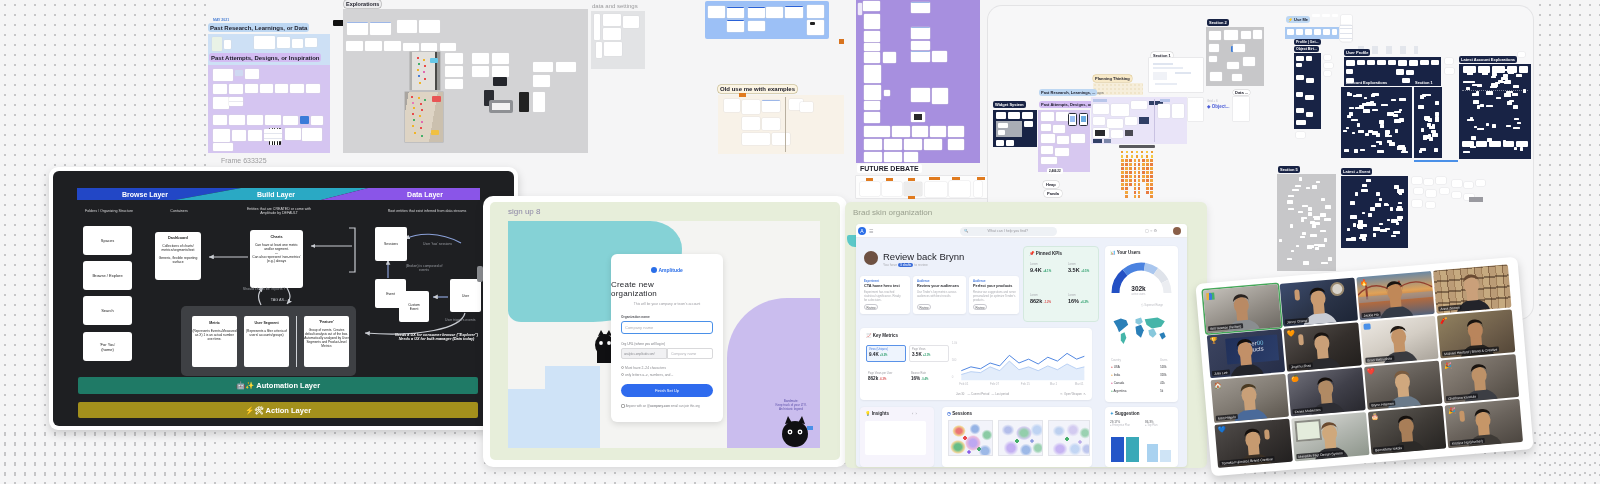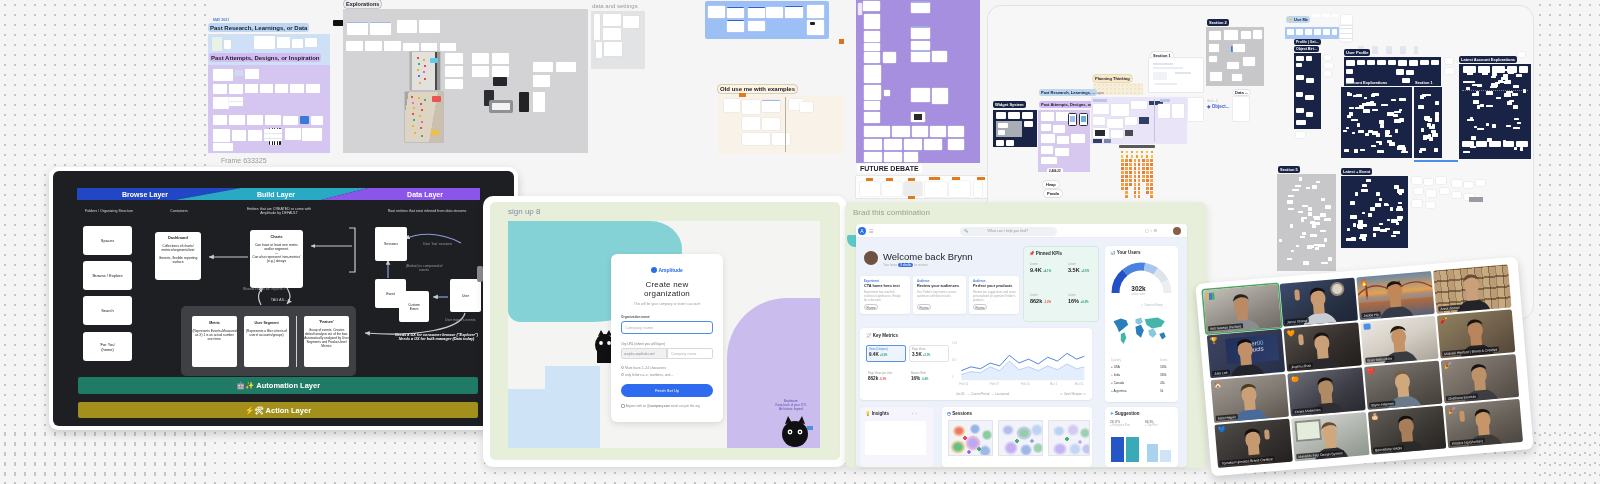--- a/index.html
+++ b/index.html
@@ -921,21 +921,21 @@
   <ellipse cx="9.5" cy="15" rx="9.5" ry="11" fill="#101012"></ellipse>
   <rect x="2" y="21" width="15" height="12" fill="#101012"></rect>
   <circle cx="6" cy="13" r="1.9" fill="#fff"></circle>
   <circle cx="14" cy="13" r="1.9" fill="#fff"></circle>
 </svg>
 
 <div class="abs" style="left:128px;top:58px;width:112px;height:168px;background:#fff;border-radius:6px;box-shadow:0 2px 6px rgba(0,0,0,0.12);">
 
   <div style="position:absolute;left:0;top:13px;width:100%;text-align:center;color:#2a6ee8;font-size:5px;font-weight:bold;"><span style="display:inline-block;width:6px;height:6px;background:#2a6ee8;border-radius:50%;vertical-align:-1px;"></span> Amplitude</div>
 
-  <div style="position:absolute;left:0;top:26px;width:100%;text-align:center;color:#24262b;font-size:8px;letter-spacing:0.2px;">Create new<br>organization</div>
+  <div style="position:absolute;left:0;top:26px;width:100%;color:#24262b;font-size:8px;letter-spacing:0.2px;">Create new<br>organization</div>
 
   <div style="position:absolute;left:0;top:48px;width:100%;text-align:center;color:#9a9aa0;font-size:3.4px;">This will be your company or team's account</div>
 
   <div style="position:absolute;left:10px;top:61px;color:#55565c;font-size:3.2px;font-weight:bold;">Organization name</div>
 
   <div style="position:absolute;left:10px;top:67px;width:92px;height:13px;border:1px solid #4a90e8;border-radius:3px;background:#fff;color:#b0b0b6;font-size:4px;line-height:12px;padding-left:3px;">Company name</div>
 
   <div style="position:absolute;left:10px;top:88px;color:#7a7b80;font-size:3.2px;">Org URL (where you will log in)</div>
 
   <div style="position:absolute;left:10px;top:94px;width:46px;height:11px;background:#f1f1f3;border:0.5px solid #d9d9db;border-radius:2px 0 0 2px;color:#8a8b90;font-size:2.8px;line-height:11px;padding-left:2px;">analytics.amplitude.com/</div>
@@ -946,38 +946,38 @@
   <div style="position:absolute;left:10px;top:119px;color:#8a8b90;font-size:3.4px;"><span style="display:inline-block;width:3px;height:3px;border:0.5px solid #aaa;border-radius:50%;"></span> only letters a–z, numbers, and –</div>
 
   <div style="position:absolute;left:10px;top:130px;width:92px;height:13px;background:#2f6bee;border-radius:7px;color:#fff;font-size:4px;text-align:center;line-height:13px;">Finish Set Up</div>
 
   <div style="position:absolute;left:10px;top:150px;color:#8a8b90;font-size:3px;"><span style="display:inline-block;width:4px;height:4px;border:0.5px solid #aaa;border-radius:1px;vertical-align:-1px;"></span> Anyone with an <b>@company.com</b> email can join this org</div>
 </div>
 </div>
 
 <div class="abs" style="left:845px;top:202px;width:362px;height:266px;background:#e7eeda;border-radius:6px;box-shadow:0 3px 8px rgba(0,0,0,0.10);z-index:4;">
 
-<div class="abs" style="left:8px;top:6px;color:#9aa08f;font-size:8px;">Brad this combination</div>
+<div class="abs" style="left:8px;top:6px;color:#9aa08f;font-size:8px;">Brad skin organization</div>
 
 <div class="abs" style="left:2px;top:33px;width:10px;height:12px;background:#5bc8c8;border-radius:2px 0 0 8px;"></div>
 
 <div class="abs" style="left:11px;top:22px;width:331px;height:243px;background:#edf1fa;border-radius:4px;overflow:hidden;box-shadow:0 1px 3px rgba(0,0,0,0.08);">
 
   <div class="abs" style="left:0;top:0;width:331px;height:14px;background:#fff;border-bottom:0.5px solid #ececf0;"></div>
   <div class="abs" style="left:2px;top:3px;width:8px;height:8px;background:#2a6ee8;border-radius:50%;color:#fff;font-size:5px;text-align:center;line-height:8px;">A</div>
   <div class="abs" style="left:13px;top:4px;color:#9a9aa0;font-size:5px;">☰</div>
 
   <div class="abs" style="left:104px;top:2.5px;width:97px;height:9px;background:#eef1f5;border-radius:5px;color:#9a9aa0;font-size:3.6px;line-height:9px;"><span style="margin-left:4px;">🔍</span> <span style="margin-left:18px;">What can I help you find?</span></div>
 
   <div class="abs" style="left:289px;top:4px;color:#9a9aa0;font-size:4px;">▢ ○ ⚙</div>
   <div class="abs" style="left:317px;top:3px;width:8px;height:8px;background:#8a5f48;border-radius:50%;"></div>
 
   <div class="abs" style="left:8px;top:27px;width:14px;height:14px;background:#6e5142;border-radius:50%;"></div>
 
-  <div class="abs" style="left:27px;top:27px;color:#23242a;font-size:9.5px;">Welcome back Brynn</div>
+  <div class="abs" style="left:27px;top:27px;color:#23242a;font-size:9.5px;">Review back Brynn</div>
   <div class="abs" style="left:27px;top:39px;color:#a9aab0;font-size:3.4px;">You have <span style="background:#3a6cd8;color:#fff;border-radius:2px;padding:0 2px;">3 drafts</span> to review</div>
 
   <div class="abs" style="left:4px;top:52px;width:50px;height:38px;background:#fff;border-radius:3px;box-shadow:0 0.5px 2px rgba(0,0,0,0.06);">
     <div style="position:absolute;left:4px;top:3px;color:#4a7ee0;font-size:2.8px;font-weight:bold;">Experiment</div>
     <div style="position:absolute;left:4px;top:8px;color:#2a2b30;font-size:3.8px;font-weight:bold;">CTA home hero test</div>
     <div style="position:absolute;left:4px;top:14px;width:40px;color:#a9aab0;font-size:2.8px;">Experiment has reached statistical significance. Ready for a decision.</div>
     <div style="position:absolute;left:4px;top:28px;width:14px;height:6px;border:0.5px solid #c9c9cf;border-radius:3px;color:#55565c;font-size:2.8px;text-align:center;line-height:6px;">Review</div>
   </div>
 
   <div class="abs" style="left:57px;top:52px;width:53px;height:38px;background:#fff;border-radius:3px;box-shadow:0 0.5px 2px rgba(0,0,0,0.06);">

